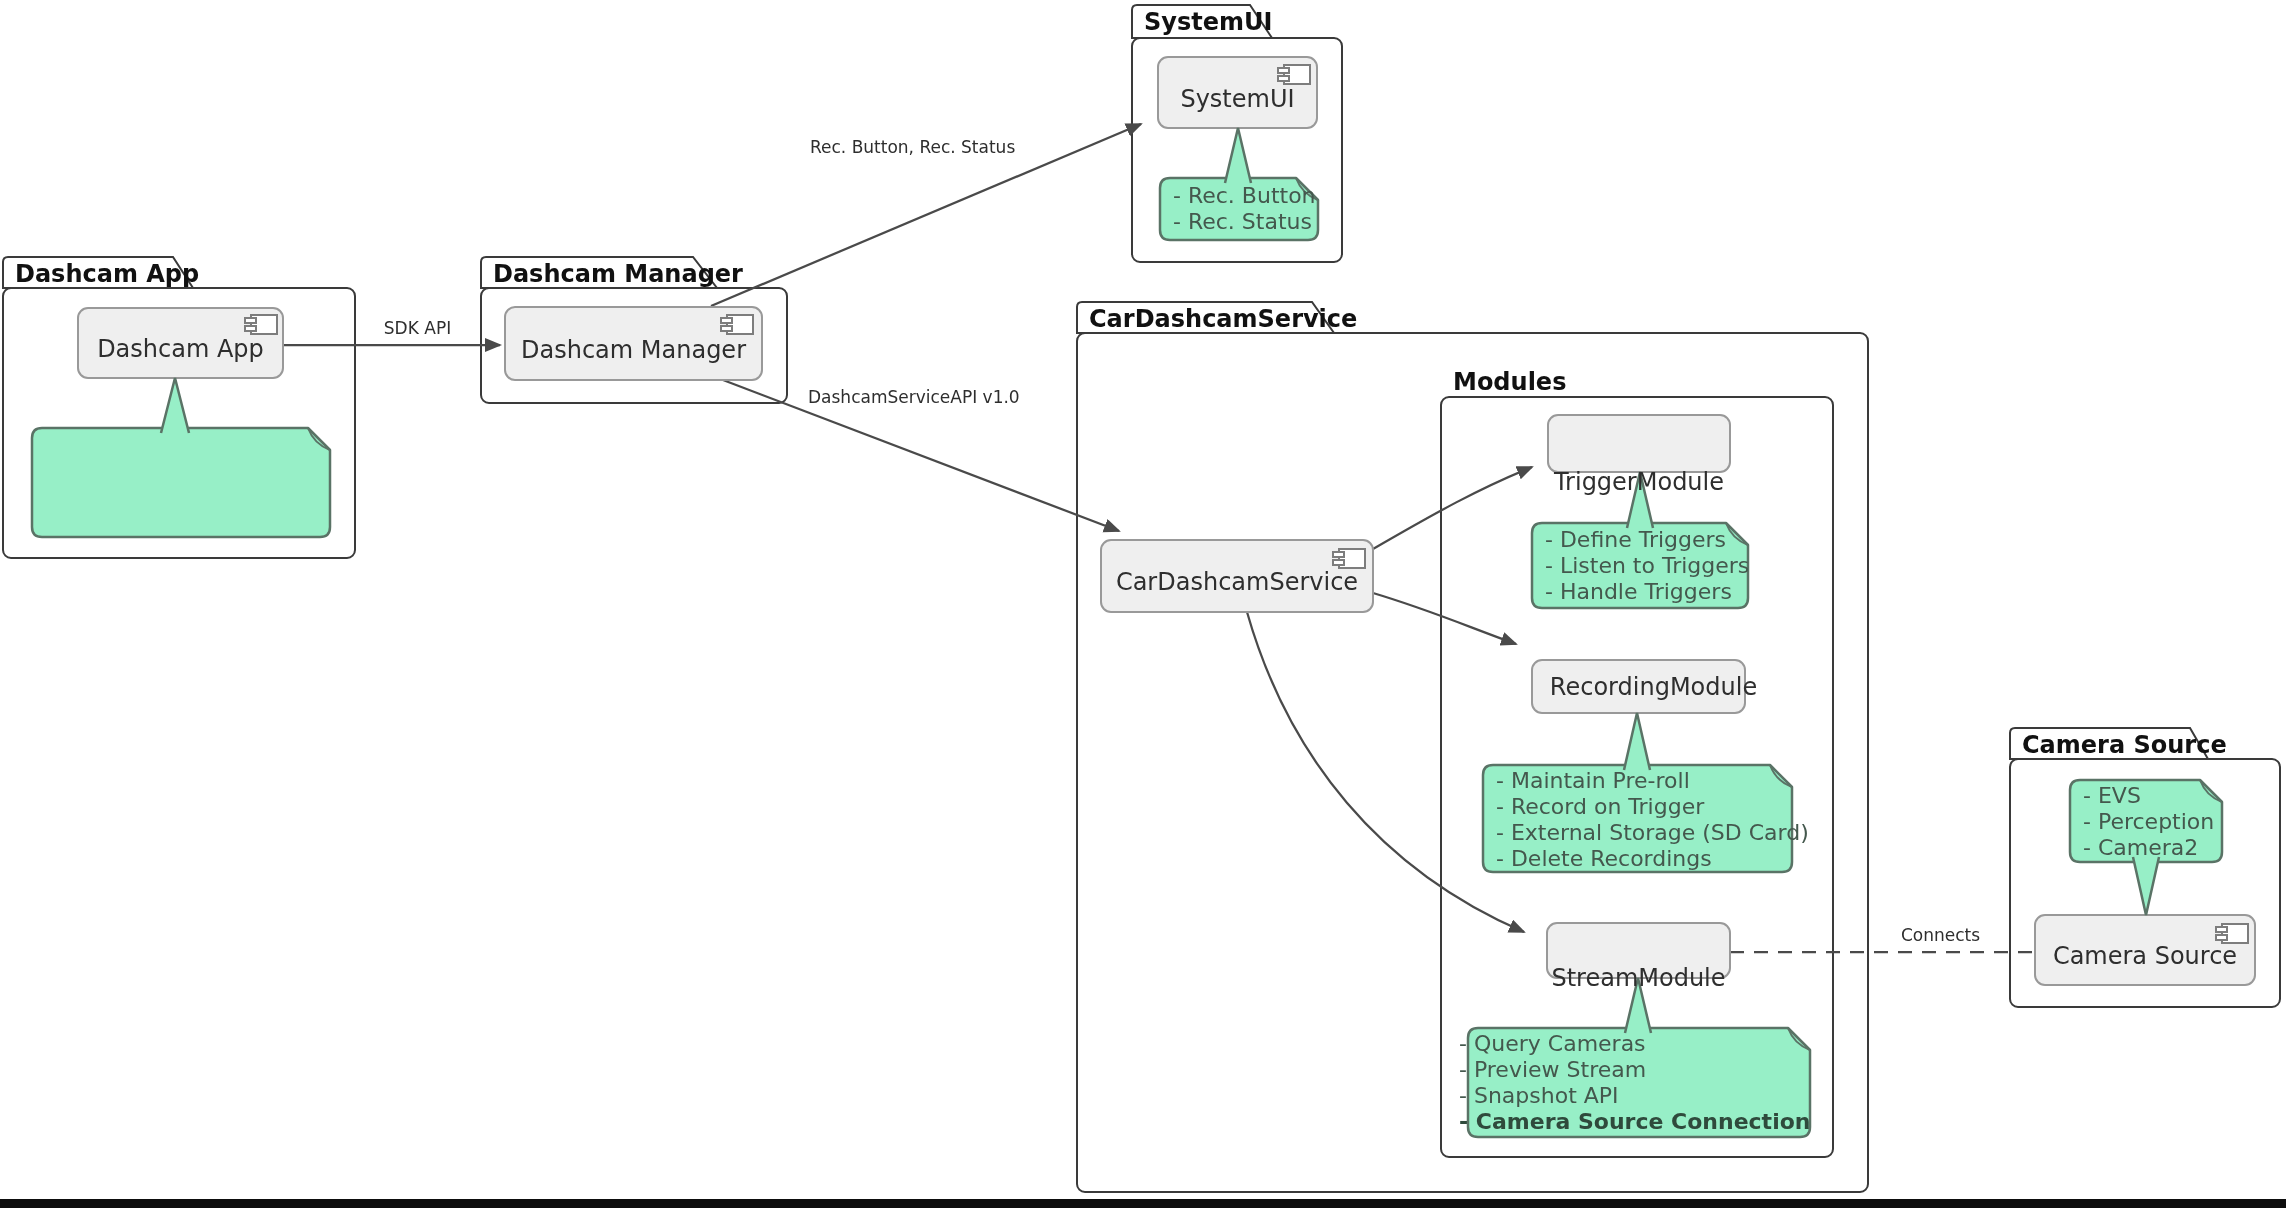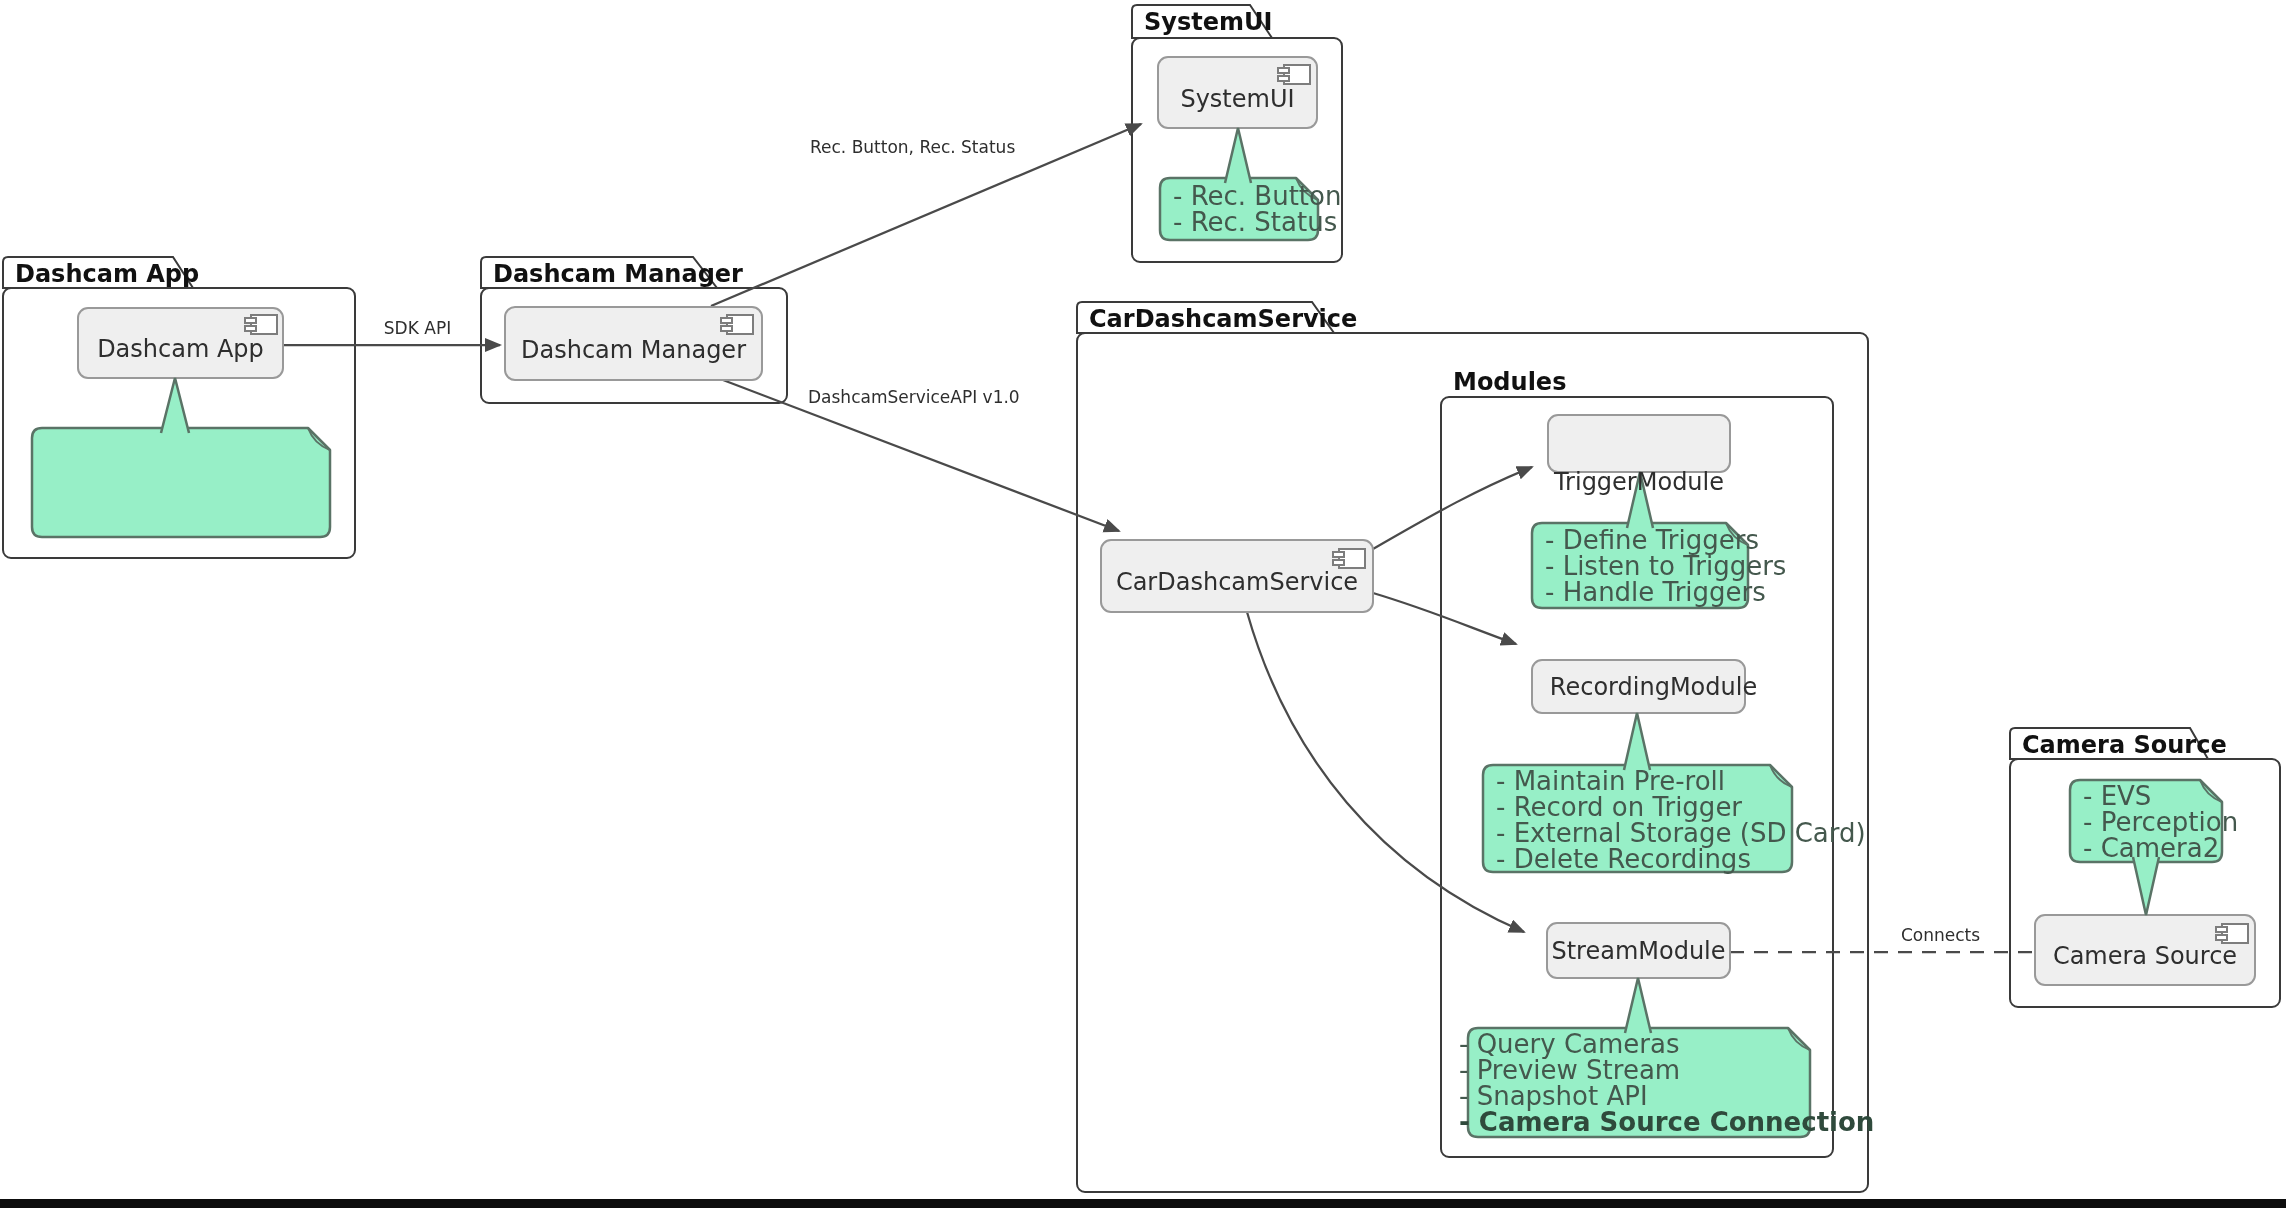--- a/index.html
+++ b/index.html
@@ -19,21 +19,21 @@
   .note-fold{fill:none;stroke:var(--note-border);stroke-width:2;}
   .tail-fill{fill:var(--note-fill);stroke:none;}
   .tail-side{fill:none;stroke:var(--note-border);stroke-width:2.5;}
   .edge{fill:none;stroke:var(--arrow);stroke-width:2.25;}
   .edge-dashed{fill:none;stroke:var(--arrow);stroke-width:2.25;stroke-dasharray:14 10;}
   .arrowhead{fill:var(--arrow);}
   .txt{position:absolute;color:var(--label-text);}
   .pkg-title{font-size:24px;font-weight:bold;line-height:30px;color:#111111;white-space:nowrap;}
   .comp-label{display:flex;align-items:center;justify-content:center;font-size:24px;color:#2e2e2e;white-space:nowrap;}
   .comp-label.has-icon{padding-top:12px;box-sizing:border-box;}
-  .note-text{font-size:26px;color:var(--note-text);}
+  .note-text{font-size:22px;color:var(--note-text);}
   .note-line{line-height:26px;white-space:nowrap;}
   .note-line.indent{margin-left:16px;}
   .note-line.bold{font-weight:bold;color:var(--note-text-bold);}
   .edge-label{font-size:17px;line-height:26px;white-space:nowrap;color:#2e2e2e;}
   .edge-label.center{text-align:center;}
   #bottom-bar{position:absolute;left:0;top:1199px;width:2286px;height:9px;background:var(--bottom-bar);}
 </style>
 </head>
 <body>
 
@@ -141,21 +141,21 @@
   <div class="txt pkg-title" style="left:1089px;top:304px;">CarDashcamService</div>
   <div class="txt pkg-title" style="left:1453px;top:367px;">Modules</div>
   <div class="txt pkg-title" style="left:2022px;top:730px;">Camera Source</div>
 
   <div class="txt comp-label has-icon" style="left:78px;top:308px;width:205px;height:70px;">Dashcam App</div>
   <div class="txt comp-label has-icon" style="left:505px;top:307px;width:257px;height:73px;">Dashcam Manager</div>
   <div class="txt comp-label has-icon" style="left:1158px;top:57px;width:159px;height:71px;">SystemUI</div>
   <div class="txt comp-label has-icon" style="left:1101px;top:540px;width:272px;height:72px;">CarDashcamService</div>
   <div class="txt comp-label" style="left:1548px;top:415px;width:182px;height:57px;margin-top:38px;">TriggerModule</div>
   <div class="txt comp-label" style="left:1532px;top:660px;width:243px;height:53px;">RecordingModule</div>
-  <div class="txt comp-label" style="left:1547px;top:923px;width:183px;height:55px;">StreamModule</div>
+  <div class="txt comp-label" style="left:1547px;top:950px;width:183px;height:55px;">StreamModule</div>
   <div class="txt comp-label has-icon" style="left:2035px;top:915px;width:220px;height:70px;">Camera Source</div>
 
   <div class="txt note-text" style="left:1173px;top:183px;">
     <div class="note-line">- Rec. Button</div>
     <div class="note-line">- Rec. Status</div>
   </div>
   <div class="txt note-text" style="left:1545px;top:527px;">
     <div class="note-line">- Define Triggers</div>
     <div class="note-line">- Listen to Triggers</div>
     <div class="note-line">- Handle Triggers</div>

